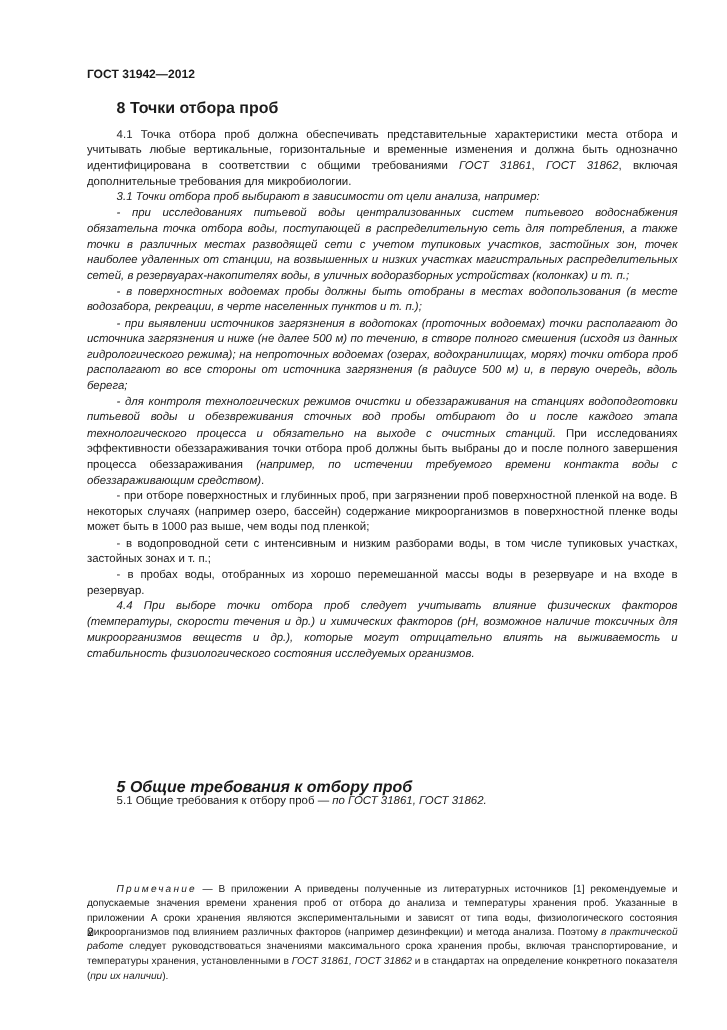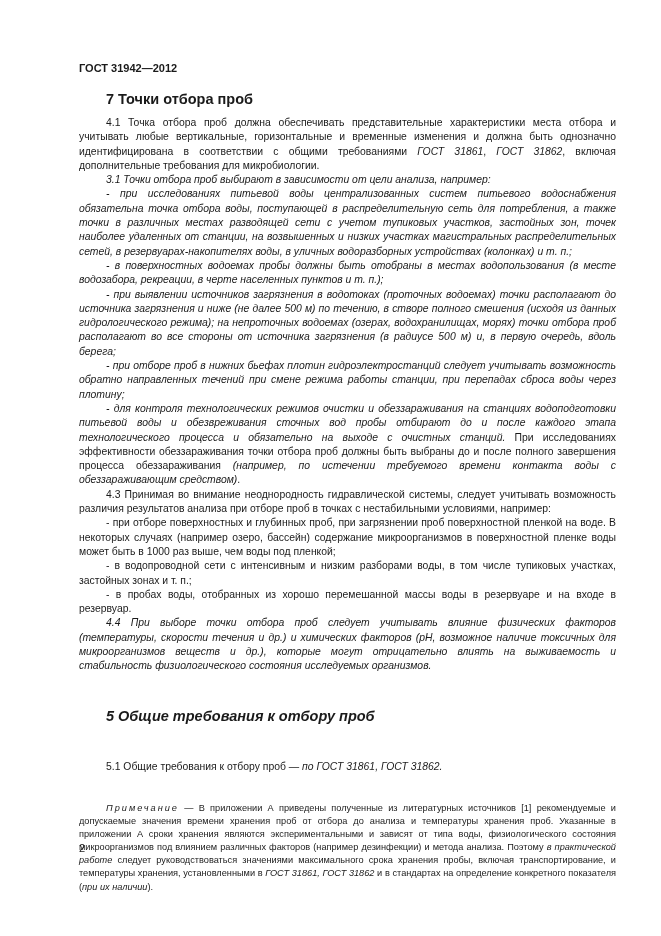--- a/index.html
+++ b/index.html
@@ -17,40 +17,38 @@
   .note { font-size: 9.2px; line-height: 13.1px; }
   .spaced { letter-spacing: 2px; font-style: italic; }
   .page-num { position: absolute; top: 842px; left: 0; font-size: 11px; }
 </style>
 </head>
 <body>
 
 <div class="page">
   <div class="running-head">ГОСТ 31942—2012</div>
 
-  <div class="h1 sec4">7  Точки отбора проб</div>
+  <div class="h1 sec4">8  Точки отбора проб</div>
 
   <div class="block" style="top:116px;">
     <p><span>4.1 Точка отбора проб должна обеспечивать представительные характеристики места отбора и учитывать любые вертикальные, горизонтальные и временные изменения и должна быть однозначно идентифицирована в соответствии с общими требованиями </span><span class="it">ГОСТ 31861</span><span>, </span><span class="it">ГОСТ 31862</span><span>, включая дополнительные требования для микробиологии.</span></p>
     <p class="it">3.1  Точки отбора проб выбирают в зависимости от цели анализа, например:</p>
     <p class="it">- при исследованиях питьевой воды централизованных систем питьевого водоснабжения обязательна точка отбора воды, поступающей в распределительную сеть для потребления, а также точки в различных местах разводящей сети с учетом тупиковых участков, застойных зон, точек наиболее удаленных от станции, на возвышенных и низких участках магистральных распределительных сетей, в резервуарах-накопителях воды, в уличных водоразборных устройствах (колонках) и т. п.;</p>
     <p class="it">- в поверхностных водоемах пробы должны быть отобраны в местах водопользования (в месте водозабора, рекреации, в черте населенных пунктов и т. п.);</p>
     <p class="it">- при выявлении источников загрязнения в водотоках (проточных водоемах) точки располагают до источника загрязнения и ниже (не далее 500 м) по течению, в створе полного смешения (исходя из данных гидрологического режима); на непроточных водоемах (озерах, водохранилищах, морях) точки отбора проб располагают во все стороны от источника загрязнения (в радиусе 500 м) и, в первую очередь, вдоль берега;</p>
-    <p class="it">- при отборе проб в нижних бьефах плотин гидроэлектростанций следует учитывать возможность обратно направленных течений при смене режима работы станции, при перепадах сброса воды через плотину;</p>
     <p><span class="it">- для контроля технологических режимов очистки и обеззараживания на станциях водоподготовки питьевой воды и обезвреживания сточных вод пробы отбирают до и после каждого этапа технологического процесса и обязательно на выходе с очистных станций.</span><span> При исследованиях эффективности обеззараживания точки отбора проб должны быть выбраны до и после полного завершения процесса обеззараживания </span><span class="it">(например, по истечении требуемого времени контакта воды с обеззараживающим средством)</span><span>.</span></p>
-    <p>4.3  Принимая во внимание неоднородность гидравлической системы, следует учитывать возможность различия результатов анализа при отборе проб в точках с нестабильными условиями, например:</p>
     <p>- при отборе поверхностных и глубинных проб, при загрязнении проб поверхностной пленкой на воде. В некоторых случаях (например озеро, бассейн) содержание микроорганизмов в поверхностной пленке воды может быть в 1000 раз выше, чем воды под пленкой;</p>
     <p>- в водопроводной сети с интенсивным и низким разборами воды, в том числе тупиковых участках, застойных зонах и т. п.;</p>
     <p>- в пробах воды, отобранных из хорошо перемешанной массы воды в резервуаре и на входе в резервуар.</p>
     <p class="it">4.4 При выборе точки отбора проб следует учитывать влияние физических факторов (температуры, скорости течения и др.) и химических факторов (pH, возможное наличие токсичных для микроорганизмов веществ и др.), которые могут отрицательно влиять на выживаемость и стабильность физиологического состояния исследуемых организмов.</p>
   </div>
 
   <div class="h1 sec5">5 Общие требования к отбору проб</div>
 
-  <div class="block" style="top:760px;">
+  <div class="block" style="top:722px;">
     <p><span>5.1 Общие требования к отбору проб — </span><span class="it">по ГОСТ 31861, ГОСТ 31862.</span></p>
   </div>
 
   <div class="block note" style="top:756px;margin-top:46px;">
     <p><span class="spaced">Примечание</span><span> — В приложении А приведены полученные из литературных источников [1] рекомендуемые и допускаемые значения времени хранения проб от отбора до анализа и температуры хранения проб. Указанные в приложении А сроки хранения являются экспериментальными и зависят от типа воды, физиологического состояния микроорганизмов под влиянием различных факторов (например дезинфекции) и метода анализа. Поэтому </span><span class="it">в практической работе</span><span> следует руководствоваться значениями максимального срока хранения пробы, включая транспортирование, и температуры хранения, установленными в </span><span class="it">ГОСТ 31861, ГОСТ 31862</span><span> и в стандартах на определение конкретного показателя (</span><span class="it">при их наличии</span><span>).</span></p>
   </div>
 
   <div class="page-num">2</div>
 </div>
 

